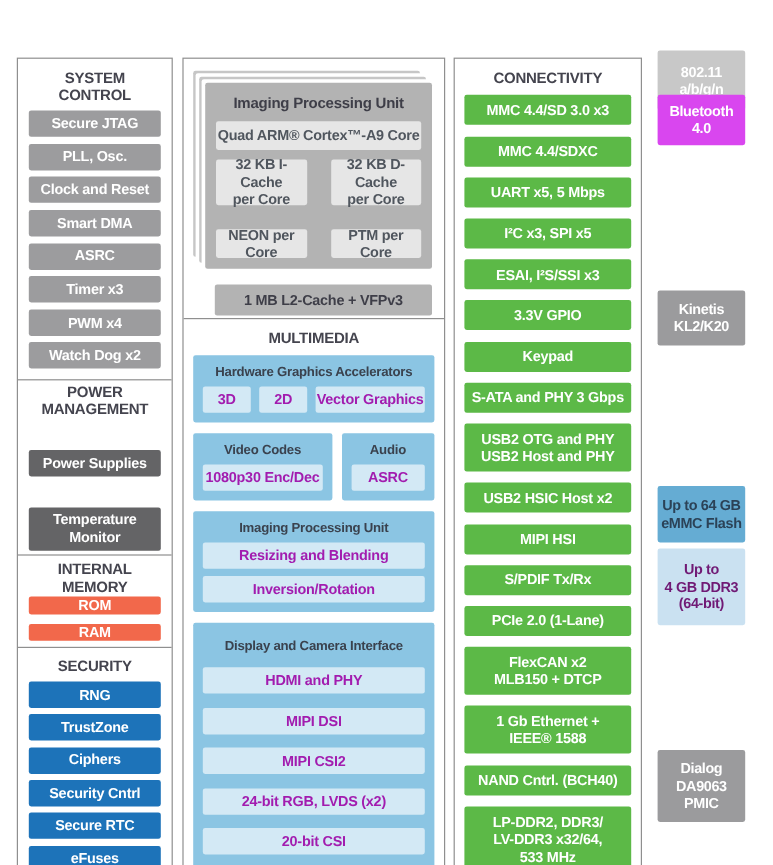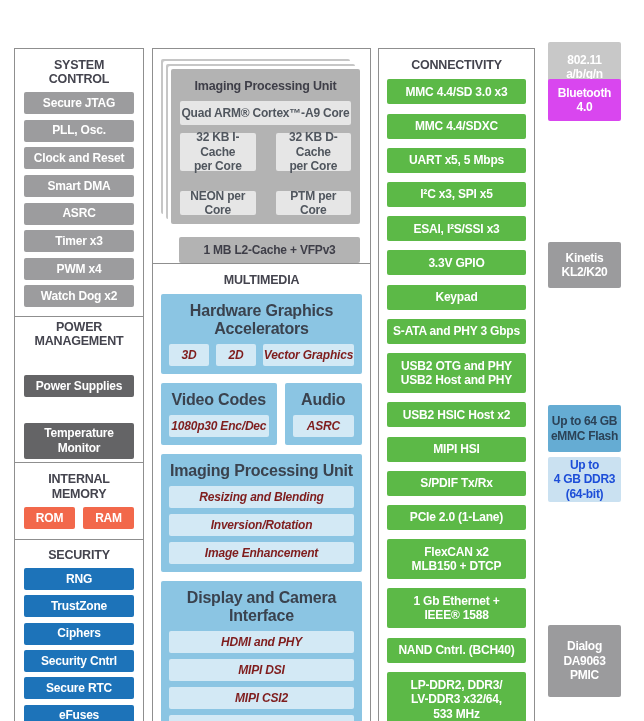--- a/index.html
+++ b/index.html
@@ -21,43 +21,43 @@
   .darkgray{background:#646466;}
   .orange{background:#f2684b;}
   .blue{background:#1d73b9;}
   .green{background:#5cb947;}
 
   
   .lsec{display:flex;flex-direction:column;justify-content:space-evenly;padding:3px 9px;box-sizing:border-box;}
   .lsec.divider{border-bottom:1px solid #8f8f8f;}
   .lsec .blk{height:22px;}
   .lsec .blk.tall{height:36px;text-align:center;}
-  .mem-row{display:flex;gap:8px;}
+  .mem-row{display:flex;gap:8px;flex-direction:column;}
   .mem-row .blk{flex:1;height:22px;}
 
   
   .cpu-section{height:216px;box-sizing:border-box;padding:20px 10px 0 18px;}
   .cpu-card{background:#b3b3b3;border-radius:2px;padding:8px 9px 9px;
             box-shadow:-3px -3px 0 #ffffff,-5px -5px 0 #c6c6c6,-8px -8px 0 #ffffff,-10px -10px 0 #c6c6c6,-12px -12px 0 #ffffff;}
   .cpu-title{color:#3e3e48;font-weight:bold;font-size:12.5px;text-align:center;margin:2px 0 8px;letter-spacing:-0.2px;}
   .sub{background:#e6e6e6;color:#50565e;display:flex;align-items:center;justify-content:center;
        text-align:center;font-weight:bold;font-size:12px;line-height:1.2;border-radius:2px;
        white-space:pre-line;letter-spacing:-0.2px;box-sizing:border-box;}
   .cpu-core{height:24px;margin-bottom:8px;}
   .cpu-grid{display:grid;grid-template-columns:1fr 1fr;gap:20px;}
   .cpu-grid .sub.two{height:38px;}
   .cpu-grid .sub.one{height:24px;}
   .l2-bar{height:26px;margin:13px 0 0 8px;background:#b3b3b3;color:#3e3e48;}
 
   
   .mm-section{flex:1;border-top:1px solid #8f8f8f;padding:6px 8px 9px;display:flex;flex-direction:column;box-sizing:border-box;}
   .mm-head{margin:3px 0 7px;}
   .mmgroup{background:#8bc5e3;border-radius:2px;padding:6px 8px 8px;box-sizing:border-box;}
-  .mm-title{color:#3a424e;font-weight:bold;font-size:16px;text-align:center;margin:2px 0 6px;letter-spacing:-0.2px;}
-  .mmgroup .sub{background:#d3e9f5;color:#7f1d1d;height:22px;font-style:italic;}
+  .mm-title{color:#3a424e;font-weight:bold;font-size:11px;text-align:center;margin:2px 0 6px;letter-spacing:-0.2px;}
+  .mmgroup .sub{background:#d3e9f5;color:#a21caf;height:22px;}
   .mm-row3{display:flex;gap:7px;}
   .mm-row3 .sub:nth-child(1),.mm-row3 .sub:nth-child(2){flex:0 0 40px;}
   .mm-row3 .sub:nth-child(3){flex:1;}
   .mm-duo{display:flex;gap:8px;margin-top:9px;}
   .mm-duo .mmgroup.video{flex:1.62;}
   .mm-duo .mmgroup.audio{flex:1;}
   .mm-stackgroup{margin-top:9px;display:flex;flex-direction:column;gap:6px;}
   .mm-stackgroup .sub{flex:0 0 22px;}
 
   
@@ -67,22 +67,22 @@
   .conn-list .blk.h2{height:40px;}
   .conn-list .blk.h3{height:55px;}
 
   
   .ext{position:absolute;left:0;width:73px;border-radius:2px;display:flex;align-items:center;justify-content:center;
        text-align:center;font-weight:bold;font-size:12px;line-height:1.2;white-space:pre-line;letter-spacing:-0.3px;box-sizing:border-box;}
   .ext.wifi{top:30px;height:50px;background:#c8c8c8;color:#ffffff;}
   .ext.bt{top:67px;height:42px;background:#d946ef;color:#ffffff;}
   .ext.kinetis{top:230px;height:46px;background:#9b9b9d;color:#ffffff;}
   .ext.emmc{top:393px;height:47px;background:#65acd3;color:#2b4257;}
-  .ext.ddr3{top:445px;height:45px;background:#cae1f1;color:#1d4ed8;}
-  .ext.pmic{top:613px;height:72px;background:#9b9b9d;color:#ffffff;}
+  .ext.ddr3{top:445px;height:64px;background:#cae1f1;color:#701a75;}
+  .ext.pmic{top:613px;height:60px;background:#9b9b9d;color:#ffffff;}
 </style>
 </head>
 <body>
 
 <div class="canvas">
 
   <div class="panel left-panel">
     <div class="lsec divider" style="flex:0 0 268px;">
       <div class="sec-title">SYSTEM CONTROL</div>
       <div class="blk gray">Secure JTAG</div>
@@ -157,21 +157,20 @@
         <div class="mmgroup audio">
           <div class="mm-title">Audio</div>
           <div class="sub">ASRC</div>
         </div>
       </div>
 
       <div class="mmgroup mm-stackgroup">
         <div class="mm-title" style="margin-bottom:0;">Imaging Processing Unit</div>
         <div class="sub">Resizing and Blending</div>
         <div class="sub">Inversion/Rotation</div>
-        <div class="sub">Image Enhancement</div>
       </div>
 
       <div class="mmgroup mm-stackgroup" style="flex:1;justify-content:space-evenly;">
         <div class="mm-title" style="margin-bottom:0;">Display and Camera Interface</div>
         <div class="sub">HDMI and PHY</div>
         <div class="sub">MIPI DSI</div>
         <div class="sub">MIPI CSI2</div>
         <div class="sub">24-bit RGB, LVDS (x2)</div>
         <div class="sub">20-bit CSI</div>
       </div>

